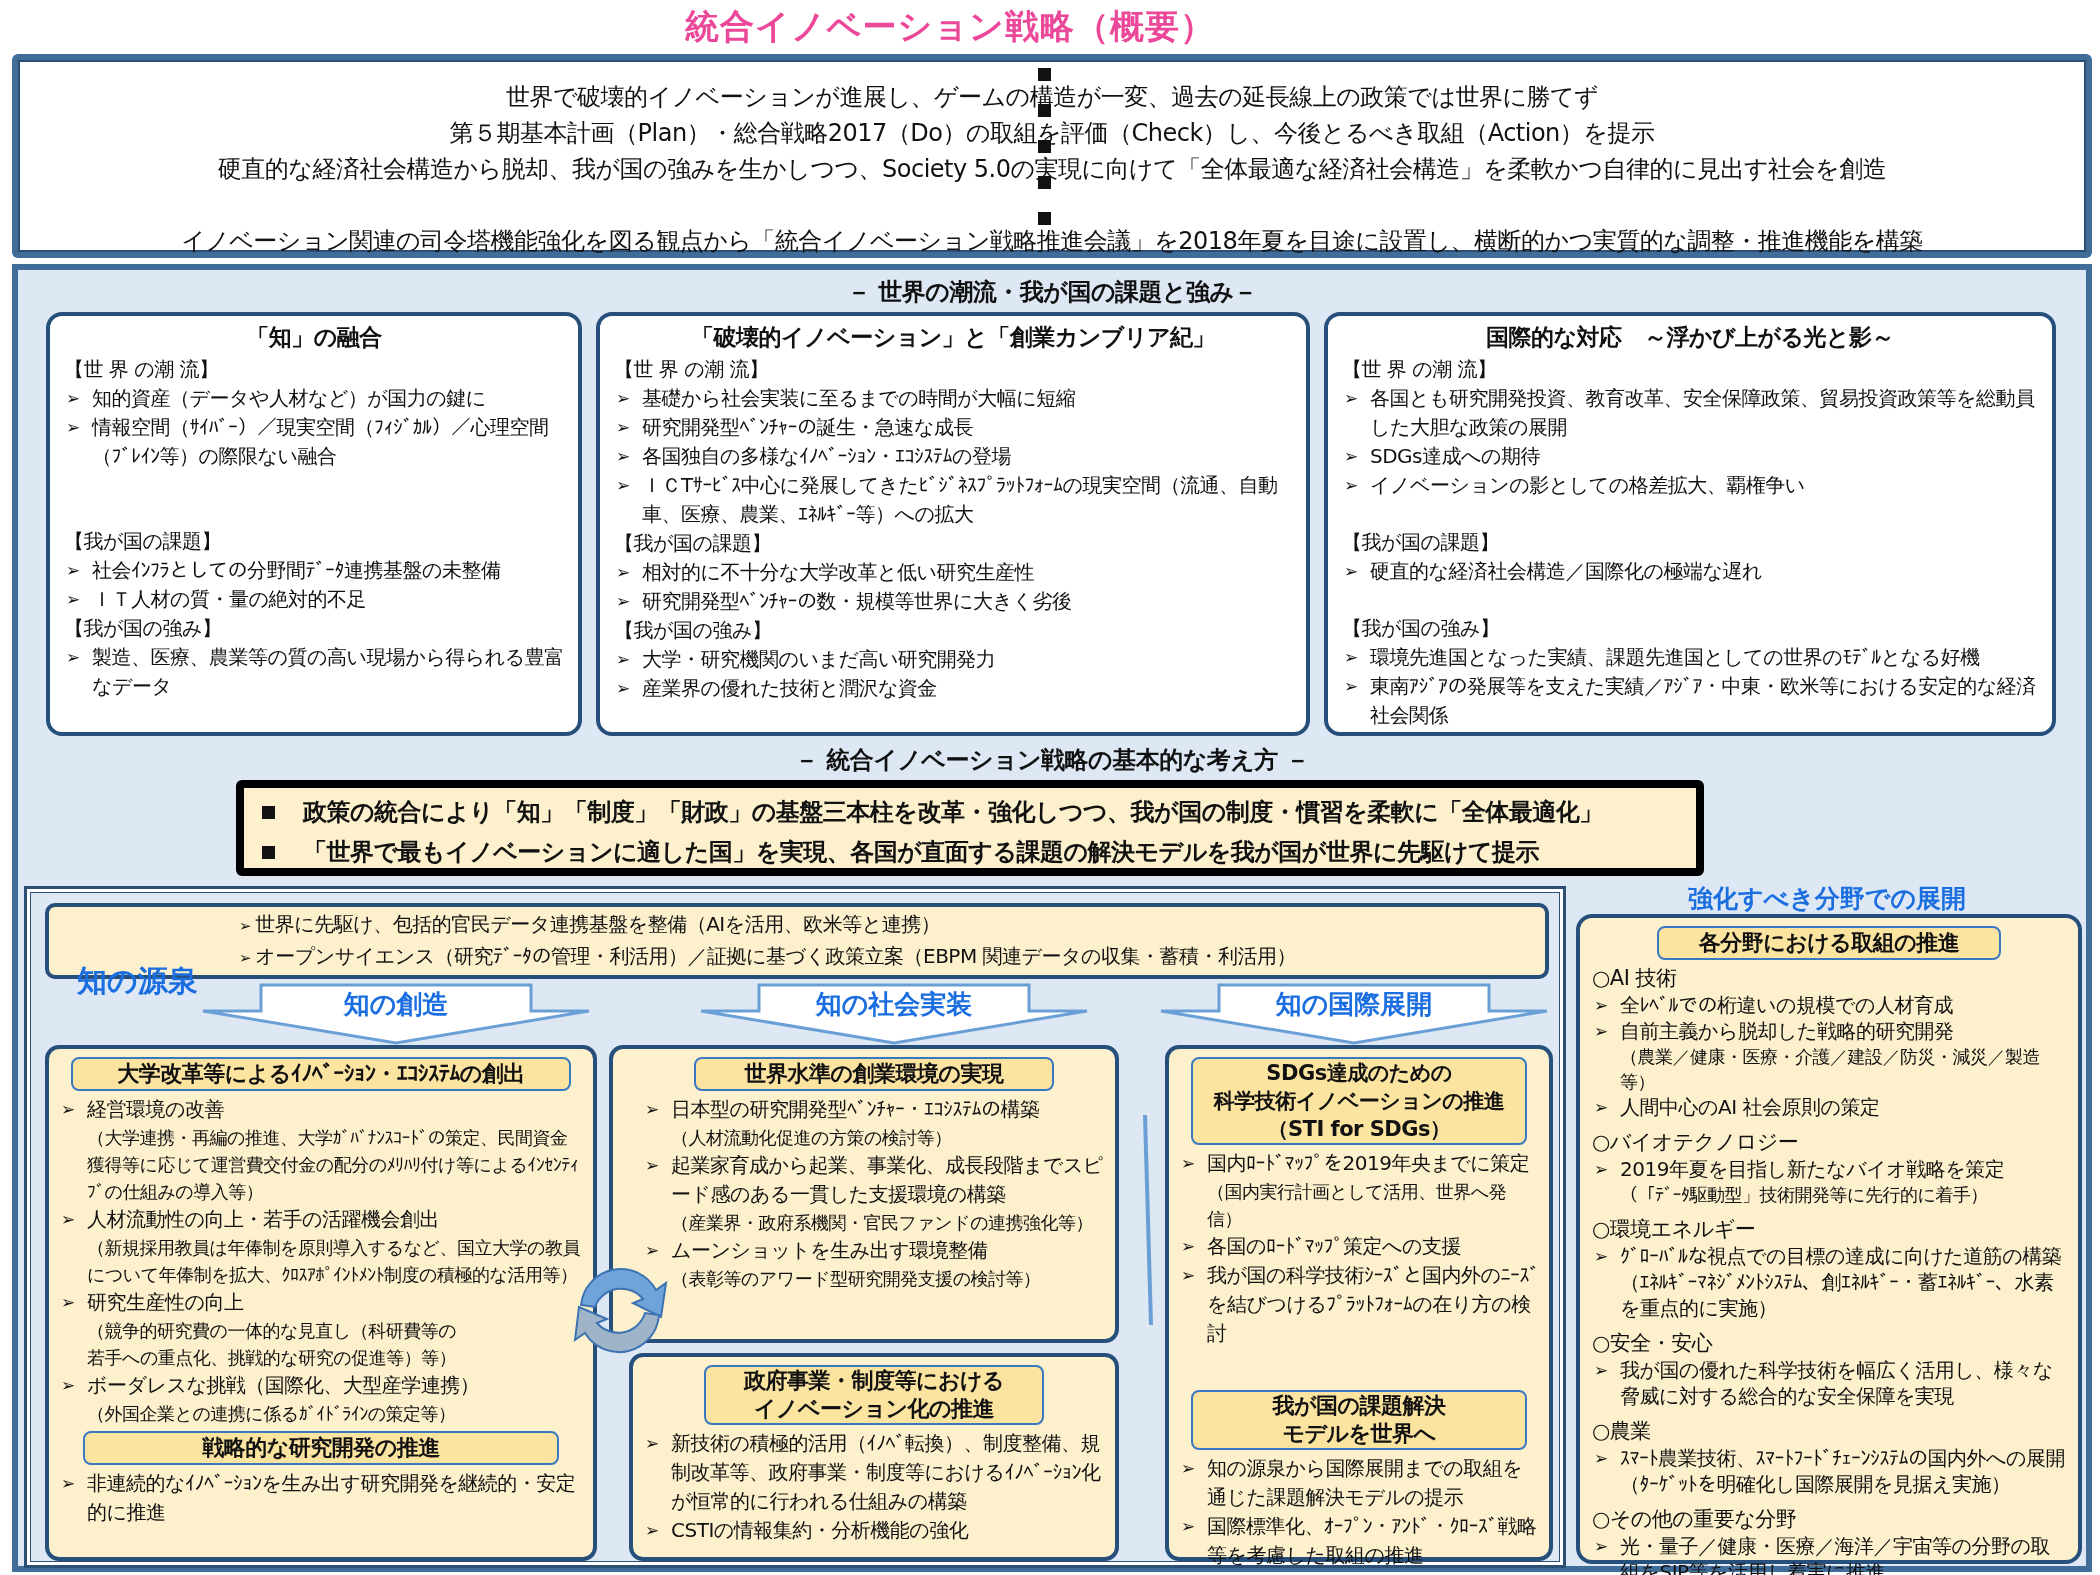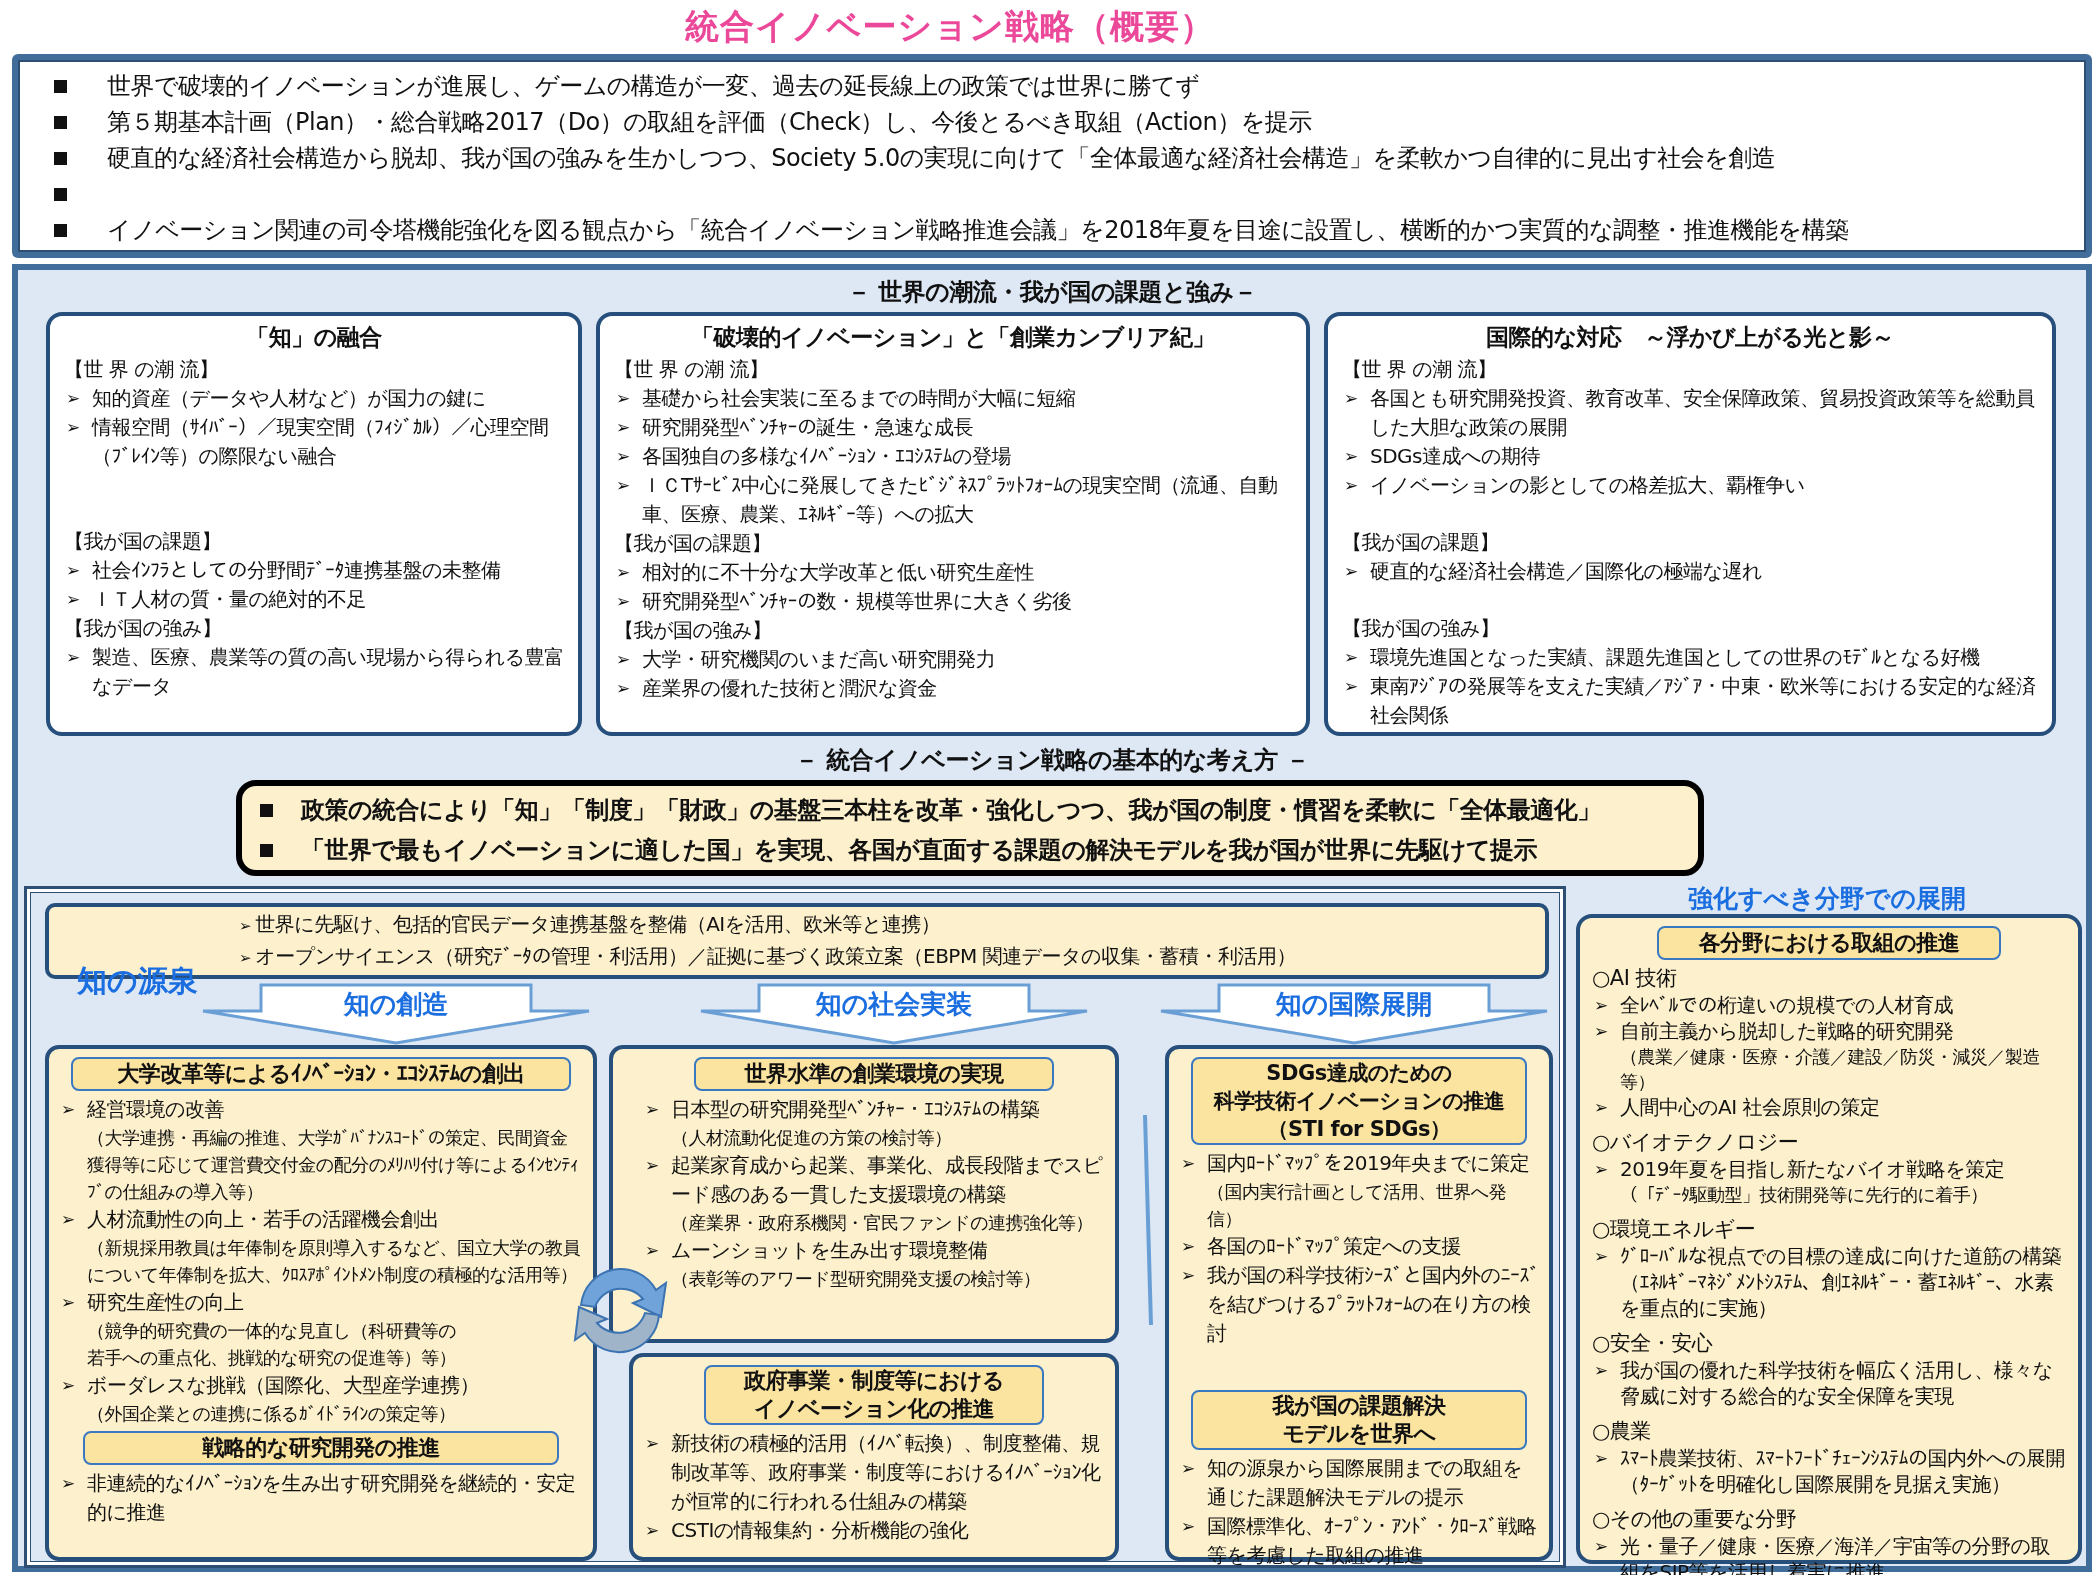--- a/index.html
+++ b/index.html
@@ -6,40 +6,40 @@
   html, body { width: 2100px; height: 1575px; background: #ffffff; overflow: hidden; }
   body { font-family: "DejaVu Sans", "Liberation Sans", sans-serif; color: #111; position: relative; }
 
   .title { position: absolute; left: 0; top: 4px; width: 1852px; text-align: center;
     font-size: 34px; font-weight: bold; letter-spacing: 1px; color: #ec4899; margin-left: 24px; }
 
   
   .summary { position: absolute; left: 12px; top: 54px; width: 2080px; height: 204px;
     background: #416d9b; border-radius: 6px; padding: 6px; }
   .summary-inner { width: 100%; height: 100%; background: #fff; border: 2px solid #2d4f74; padding: 6px 10px; }
-  .summary-line { display: flex; align-items: center; height: 36px; font-size: 24px; letter-spacing: -0.5px; white-space: nowrap; }
+  .summary-line { display: flex; align-items: center; height: 36px; font-size: 24px; letter-spacing: -0.5px; white-space: nowrap; flex-direction: column; }
   .sq { display: inline-block; width: 13px; height: 13px; background: #111; margin: 0 40px 0 24px; flex: 0 0 auto; }
 
   
   .panel { position: absolute; left: 12px; top: 264px; width: 2080px; height: 1308px;
     background: #416d9b; padding: 6px; }
   .panel-inner { position: relative; width: 100%; height: 100%; background: #dde8f4; }
 
   .section-head { position: absolute; left: 0; width: 100%; text-align: center; font-size: 24px; font-weight: bold; letter-spacing: -0.5px; }
 
   .card { position: absolute; background: #fff; border: 4px solid #274f7b; border-radius: 16px; padding: 6px 14px; }
   .card h3 { text-align: center; font-size: 23px; font-weight: bold; margin-bottom: 2px; letter-spacing: -0.5px; }
   .lbl { font-size: 20px; line-height: 29px; letter-spacing: -0.5px; }
   .it { font-size: 20px; line-height: 29px; padding-left: 28px; position: relative; letter-spacing: -0.5px; }
   .it::before { content: "➢"; position: absolute; left: 2px; top: 0; font-size: 17px; }
   .gap { height: 28px; }
   .sub { font-size: 18px; line-height: 27px; padding-left: 28px; letter-spacing: -0.5px; }
 
   .basic { position: absolute; left: 218px; top: 510px; width: 1468px; height: 96px;
-    background: #fdf0cc; border: 6px solid #000000; border-radius: 20px; padding: 4px 14px; }
+    background: #fdf0cc; border: 8px solid #000000; border-radius: 6px; padding: 4px 14px; }
   .basic-line { display: flex; align-items: center; font-size: 24px; font-weight: bold; line-height: 40px; letter-spacing: -0.5px; white-space: nowrap; }
   .basic-line .sq { margin: 0 28px 0 4px; }
 
   
   .lower { position: absolute; left: 6px; top: 616px; width: 1542px; height: 682px; border: 3px solid #2d4f74; background: #fff; }
   .lower-inner { position: absolute; left: 3px; top: 3px; right: 3px; bottom: 3px; border: 1px solid #2d4f74; background: #dde8f4; }
 
   .source { position: absolute; left: 14px; top: 10px; width: 1504px; height: 76px;
     background: #fdf0cc; border: 4px solid #274f7b; border-radius: 10px; }
   .source-label { position: absolute; left: 28px; top: 14px; font-size: 30px; font-weight: bold; color: #1b6ee0; margin-top: 40px; }

